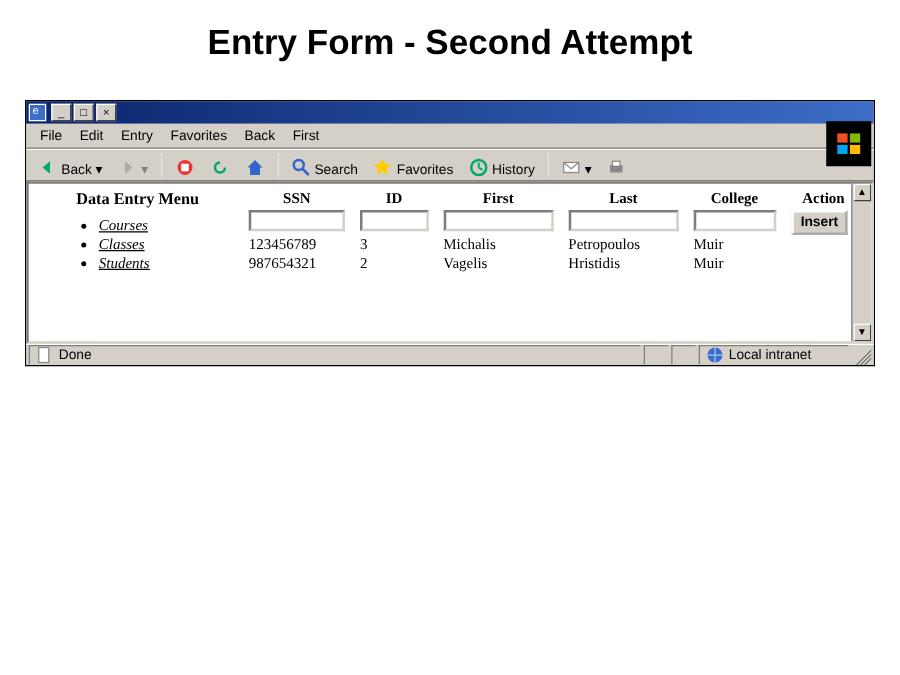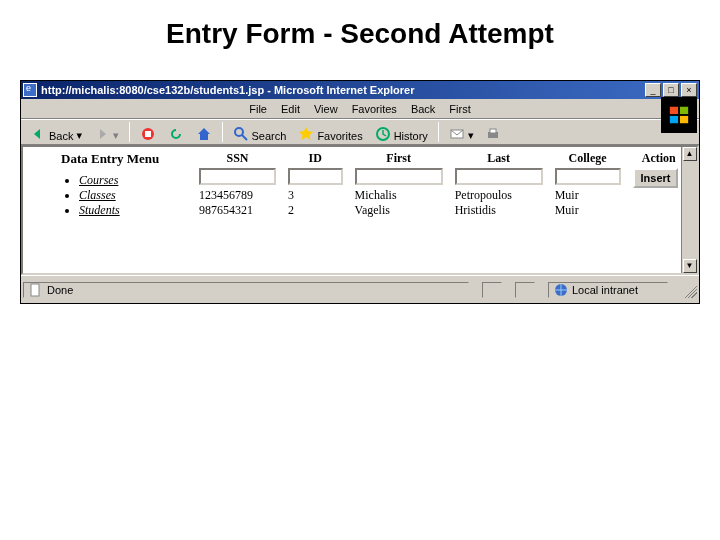--- a/index.html
+++ b/index.html
@@ -47,21 +47,20 @@
     font-size:9px; line-height:12px; text-align:center; font-family:Arial;
     color:#000;
   }
   .menubar {
     display:flex; align-items:center;
     background:#d4d0c8;
     border-bottom:1px solid #808080;
     height:20px;
     padding:0 4px;
     position:relative;
-    justify-content:center;
   }
   .menu-item { padding:0 7px; font-size:11px; cursor:default; }
   .win-flag {
     position:absolute; right:2px; top:-2px;
     width:36px; height:36px; background:#000;
     display:flex; align-items:center; justify-content:center;
   }
   .win-flag svg { width:22px; height:22px; }
   .toolbar {
     display:flex; align-items:center;
@@ -109,23 +108,23 @@
     height:20px; font-size:11px;
     background:#d4d0c8;
     border:2px outset #fff;
     padding:0 6px;
     font-weight:bold;
   }
   .statusbar {
     display:flex; align-items:center;
     background:#d4d0c8;
     border-top:1px solid #fff;
-    height:28px; font-size:11px;
+    height:17px; font-size:11px;
     padding:0 2px;
-    gap:13px;
+    gap:2px;
   }
   .status-cell { border:1px inset #d4d0c8; height:16px; padding:0 4px; display:flex; align-items:center; gap:3px; }
   .status-main { flex:1; }
   .grip {
     width:16px; height:16px;
     background:
       linear-gradient(135deg, transparent 60%, #808080 60%, #808080 65%, transparent 65%),
       linear-gradient(135deg, transparent 70%, #808080 70%, #808080 75%, transparent 75%),
       linear-gradient(135deg, transparent 80%, #808080 80%, #808080 85%, transparent 85%);
   }
@@ -134,32 +133,31 @@
 <body>
 
 <div class="slide-title-wrap">
   <h1>Entry Form - Second Attempt</h1>
 </div>
 
 <div class="browser">
 
   <div class="titlebar">
     <span class="ie-icon"></span>
-    <span class="titlebar-text">http://michalis:8080/cse132b/students1.jsp - Microsoft Internet Explorer</span>
     <div class="win-btns">
       <div class="win-btn">_</div>
       <div class="win-btn">□</div>
       <div class="win-btn">×</div>
     </div>
   </div>
 
   <div class="menubar">
     <span class="menu-item">File</span>
     <span class="menu-item">Edit</span>
-    <span class="menu-item">View</span>
+    <span class="menu-item">Entry</span>
     <span class="menu-item">Favorites</span>
     <span class="menu-item">Back</span>
     <span class="menu-item">First</span>
     <div class="win-flag">
       <svg viewBox="0 0 24 24">
           <rect x="2" y="3" width="9" height="8" fill="#f25022"></rect>
           <rect x="13" y="3" width="9" height="8" fill="#7fba00"></rect>
           <rect x="2" y="13" width="9" height="8" fill="#00a4ef"></rect>
           <rect x="13" y="13" width="9" height="8" fill="#ffb900"></rect>
         </svg>

